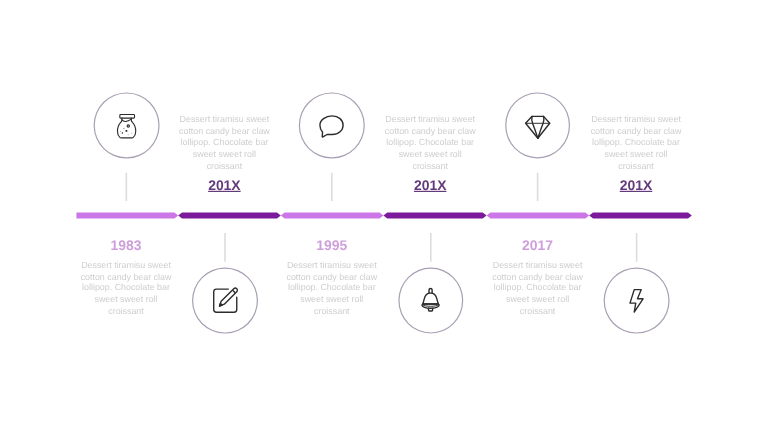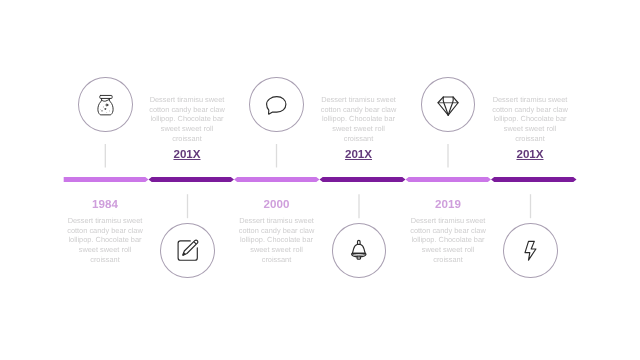--- a/index.html
+++ b/index.html
@@ -119,22 +119,22 @@
 
   <div class="desc" style="left:148px;top:95px">Dessert tiramisu sweet cotton candy bear claw lollipop. Chocolate bar sweet sweet roll croissant</div>
   <div class="year dark" style="left:148px;top:149px">201X</div>
 
   <div class="desc" style="left:319.5px;top:95px">Dessert tiramisu sweet cotton candy bear claw lollipop. Chocolate bar sweet sweet roll croissant</div>
   <div class="year dark" style="left:319.5px;top:149px">201X</div>
 
   <div class="desc" style="left:491px;top:95px">Dessert tiramisu sweet cotton candy bear claw lollipop. Chocolate bar sweet sweet roll croissant</div>
   <div class="year dark" style="left:491px;top:149px">201X</div>
 
-  <div class="year light" style="left:66px;top:199px">1984</div>
+  <div class="year light" style="left:66px;top:199px">1983</div>
   <div class="desc" style="left:66px;top:216px">Dessert tiramisu sweet cotton candy bear claw lollipop. Chocolate bar sweet sweet roll croissant</div>
 
-  <div class="year light" style="left:237.5px;top:199px">2000</div>
+  <div class="year light" style="left:237.5px;top:199px">1995</div>
   <div class="desc" style="left:237.5px;top:216px">Dessert tiramisu sweet cotton candy bear claw lollipop. Chocolate bar sweet sweet roll croissant</div>
 
-  <div class="year light" style="left:409px;top:199px">2019</div>
+  <div class="year light" style="left:409px;top:199px">2017</div>
   <div class="desc" style="left:409px;top:216px">Dessert tiramisu sweet cotton candy bear claw lollipop. Chocolate bar sweet sweet roll croissant</div>
 
 </div>
 
 </body></html>

